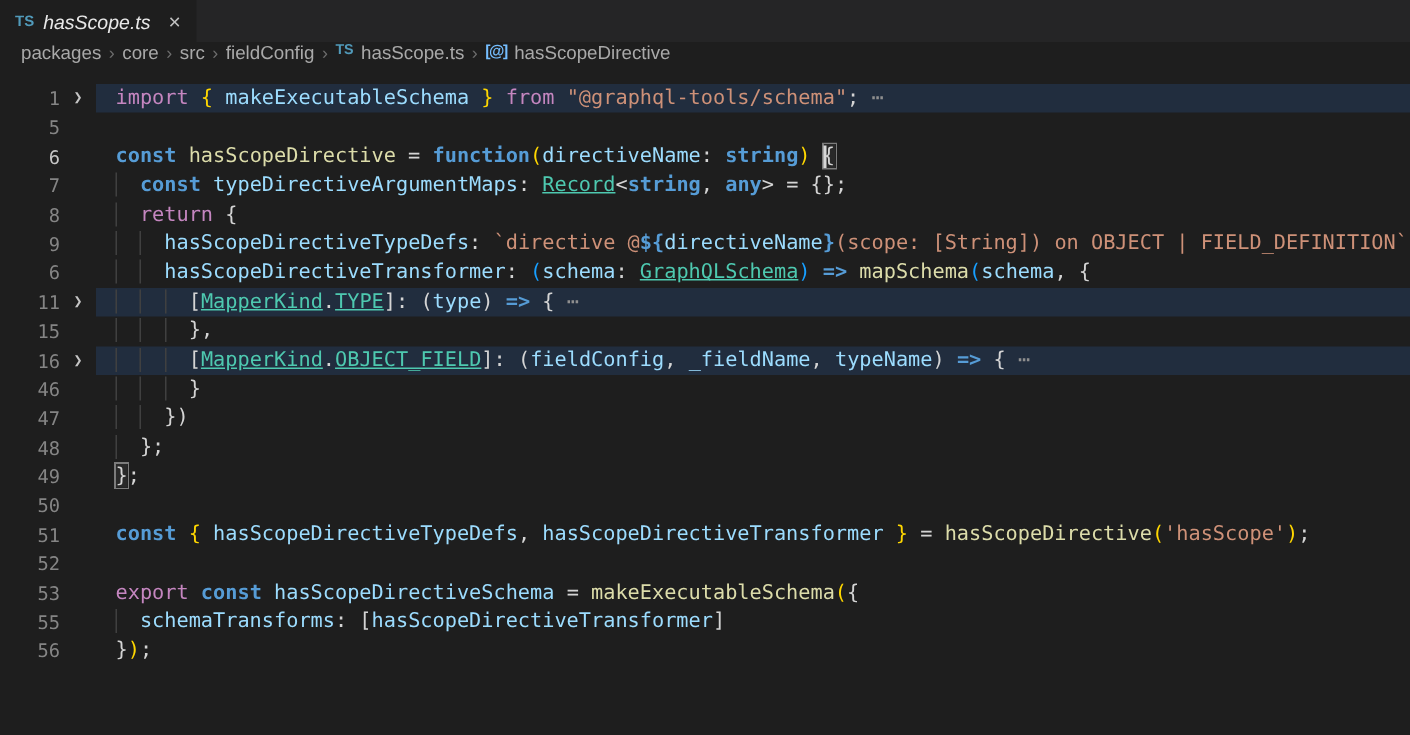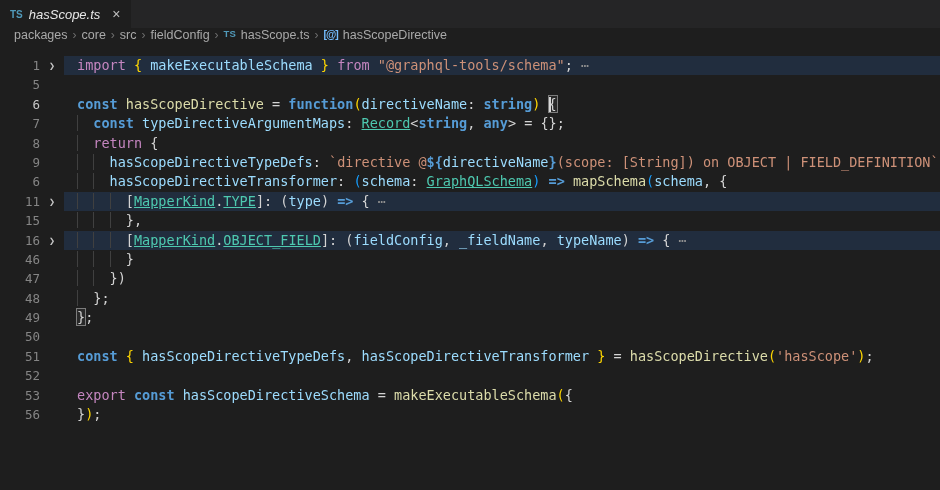--- a/index.html
+++ b/index.html
@@ -150,18 +150,23 @@
         <span class="num">52</span>
         <span class="foldcol"></span>
         <div class="code"></div>
       </div>
       <div class="row">
         <span class="num">53</span>
         <span class="foldcol"></span>
         <div class="code"><span class="kw1">export </span><span class="kw2">const </span><span class="var">hasScopeDirectiveSchema</span><span class="pun"> = </span><span class="fn">makeExecutableSchema</span><span class="b1">(</span><span class="pun">{</span></div>
       </div>
       <div class="row">
+        <span class="num">55</span>
+        <span class="foldcol"></span>
+        <div class="code"><span class="guide">  </span><span class="var">schemaTransforms</span><span class="pun">: [</span><span class="var">hasScopeDirectiveTransformer</span><span class="pun">]</span></div>
+      </div>
+      <div class="row">
         <span class="num">56</span>
         <span class="foldcol"></span>
         <div class="code"><span class="pun">}</span><span class="b1">)</span><span class="pun">;</span></div>
       </div>
     </div>
 </div>
 
 </body></html>

